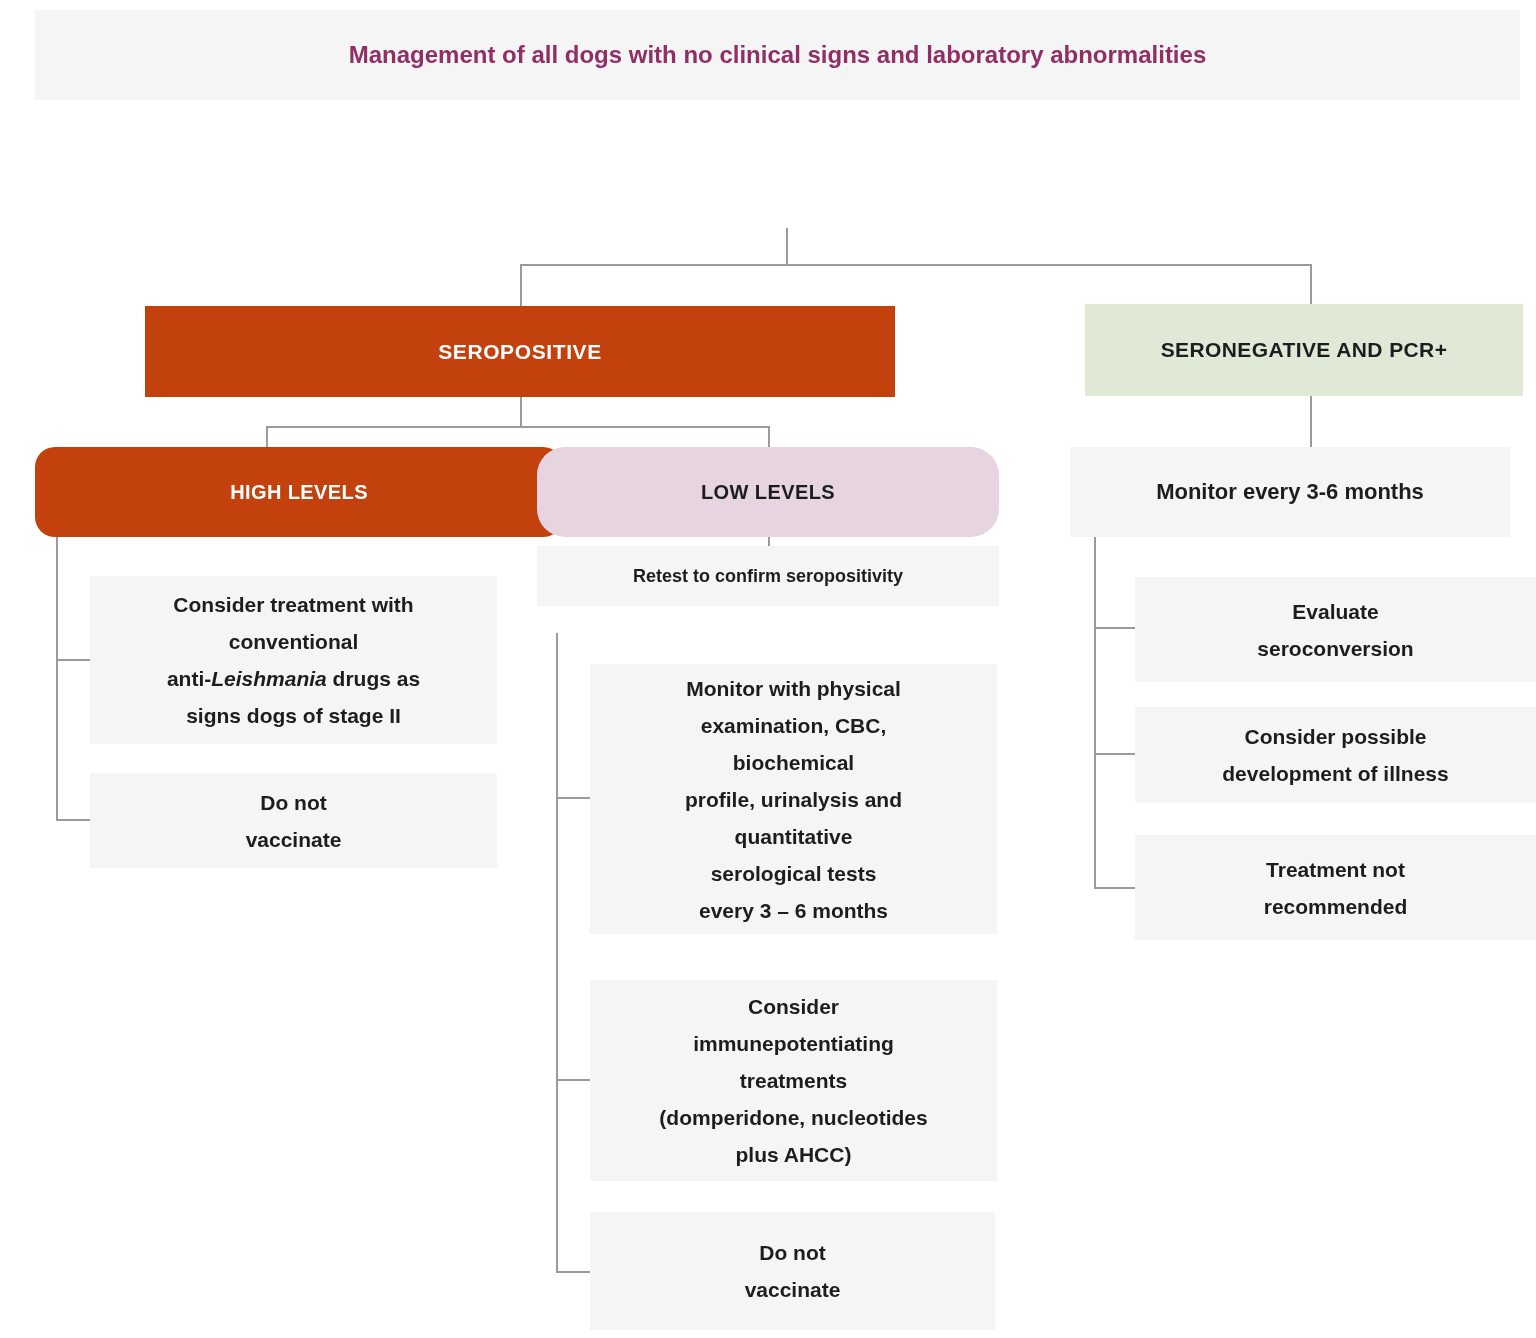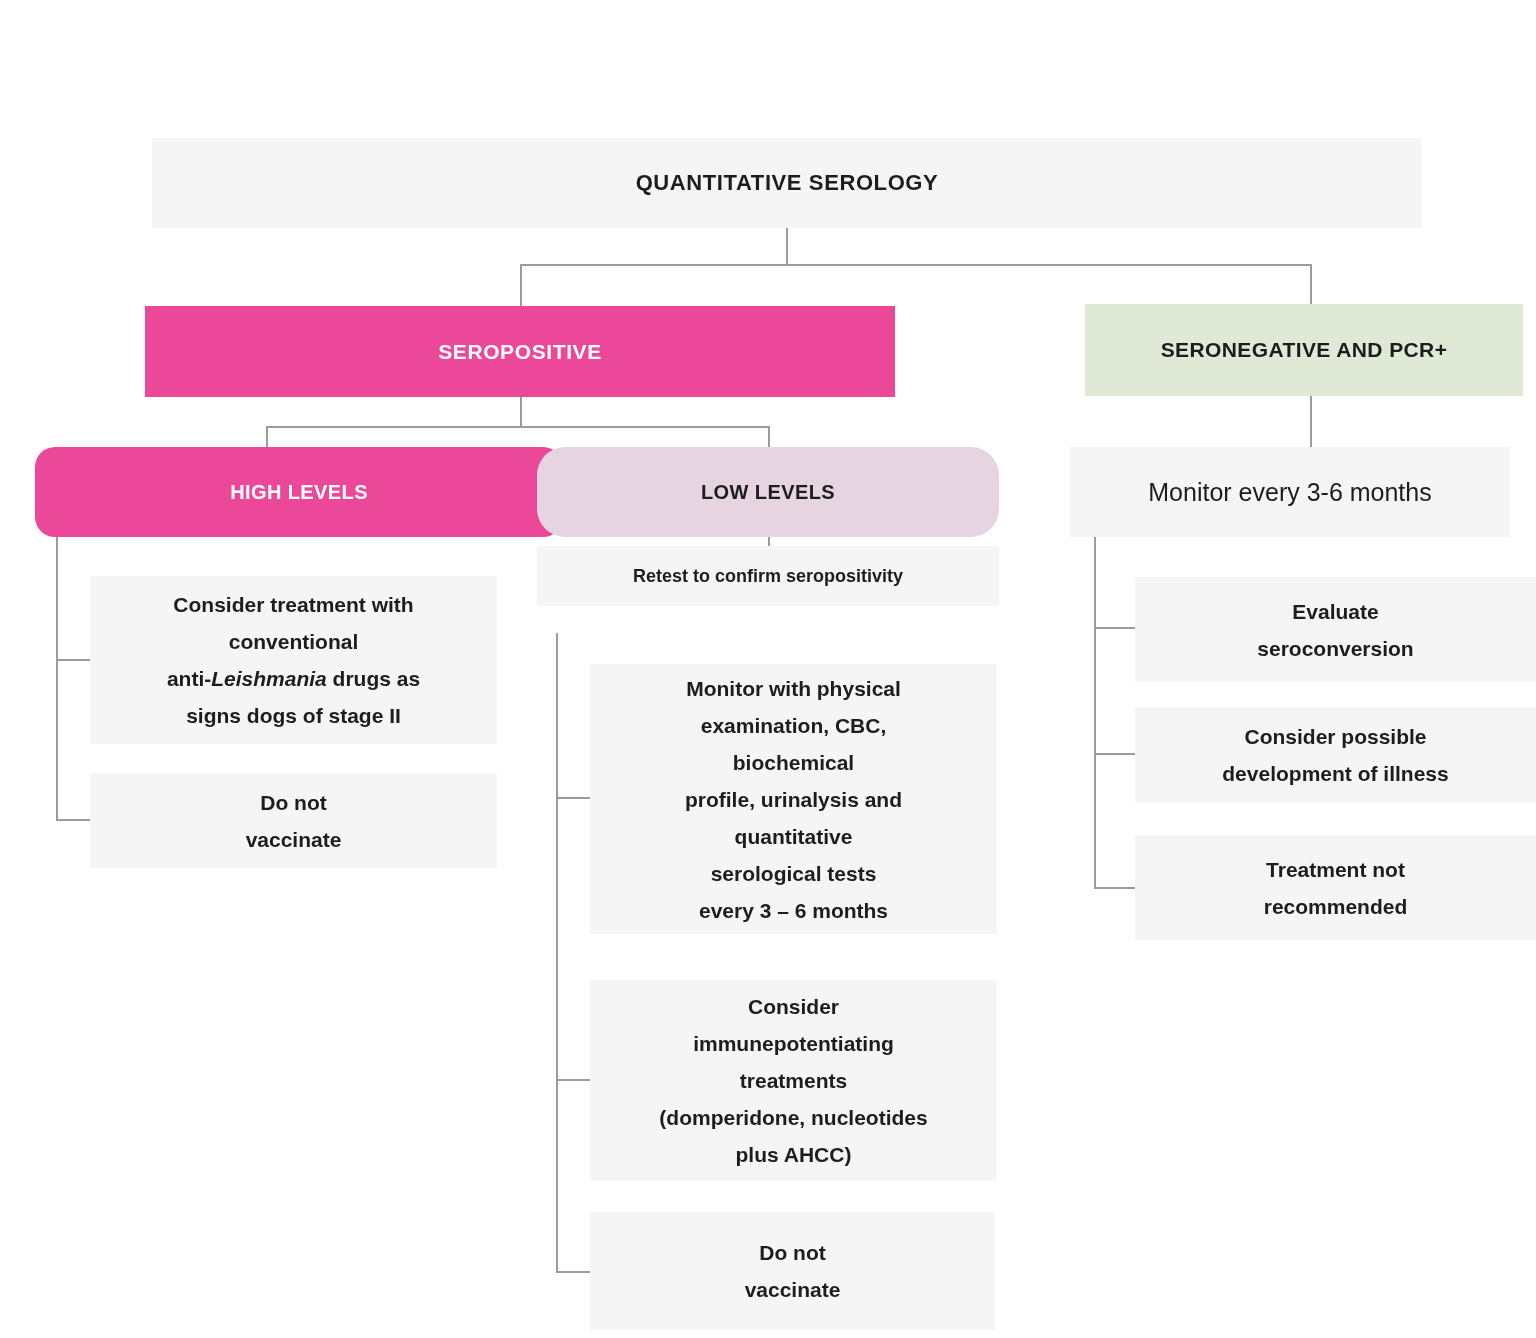--- a/index.html
+++ b/index.html
@@ -14,21 +14,21 @@
   }
   .abs { position: absolute; }
   .box {
     display: flex;
     align-items: center;
     justify-content: center;
     text-align: center;
     white-space: pre-line;
   }
   .gray  { background: #f5f5f5; }
-  .mauve { background: #ec4899; }
+  .mauve { background: #c2410c; }
   .pink  { background: #e6d5e0; }
   .green { background: #dfe9d6; margin-left: 15px; }
 
   .title-bar {
     left: 35px; top: 10px; width: 1485px; height: 90px;
     color: #902f66; font-size: 24px; font-weight: bold;
   }
   .node-root {
     left: 152px; top: 138px; width: 1270px; height: 90px;
     color: #1d1d1d; font-size: 22px; font-weight: bold; letter-spacing: 0.6px;
@@ -44,21 +44,21 @@
   .node-high {
     left: 35px; top: 447px; width: 528px; height: 90px;
     color: #ffffff; font-size: 20px; font-weight: bold; letter-spacing: 0.4px; border-radius: 20px;
   }
   .node-low {
     left: 537px; top: 447px; width: 462px; height: 90px;
     color: #1d1d1d; font-size: 20px; font-weight: bold; letter-spacing: 0.4px; border-radius: 28px;
   }
   .node-monitor36 {
     left: 1070px; top: 447px; width: 440px; height: 90px;
-    color: #1d1d1d; font-size: 25px; font-weight: normal;
+    color: #1d1d1d; font-size: 22px; font-weight: bold;
   }
   .leaf {
     color: #1d1d1d; font-size: 21px; font-weight: bold; line-height: 37px;
   }
   .leaf-a { left: 90px;   top: 576px;  width: 407px; height: 168px; }
   .leaf-b { left: 90px;   top: 773px;  width: 407px; height: 95px;  }
   .leaf-retest { left: 537px; top: 546px; width: 462px; height: 60px;
                  font-size: 18px; line-height: 28px; }
   .leaf-c { left: 590px;  top: 664px;  width: 407px; height: 270px; }
   .leaf-d { left: 590px;  top: 980px;  width: 407px; height: 201px; }
@@ -68,24 +68,24 @@
   .leaf-h { left: 1135px; top: 835px;  width: 401px; height: 105px; }
 
   .line { background: #9b9b9b; }
   .italic { font-style: italic; }
 </style>
 </head>
 <body>
 
 <div class="canvas">
 
+  <div class="abs box gray title-bar">
+    <span>Management of all dogs with no clinical signs and laboratory abnormalities</span>
+  </div>
 
-  <div class="abs box gray node-root">
-    <span>QUANTITATIVE SEROLOGY</span>
-  </div>
 
   <div class="abs line" style="left:786px; top:228px; width:2px; height:38px;"></div>
   <div class="abs line" style="left:520px; top:264px; width:792px; height:2px;"></div>
   <div class="abs line" style="left:520px; top:264px; width:2px; height:42px;"></div>
   <div class="abs line" style="left:1310px; top:264px; width:2px; height:40px;"></div>
 
   <div class="abs box mauve node-seropositive">
     <span>SEROPOSITIVE</span>
   </div>
   <div class="abs box green node-seronegative">

